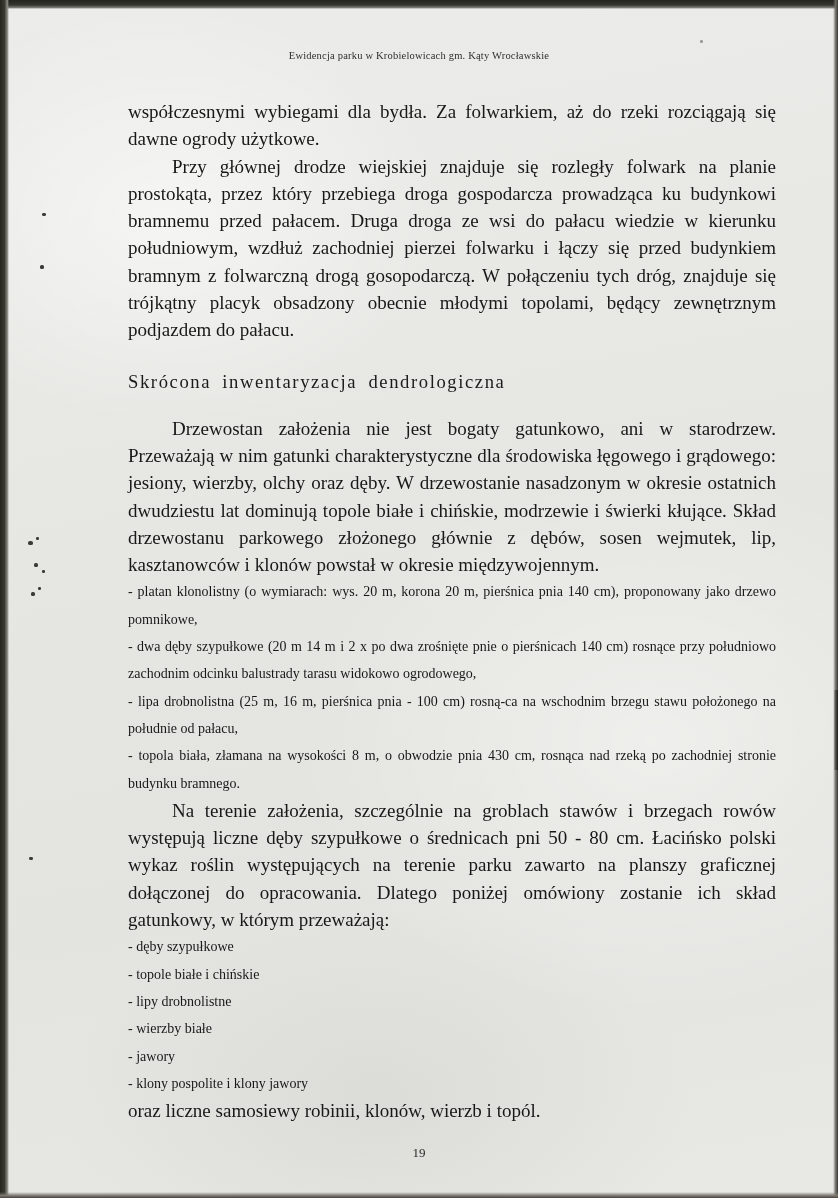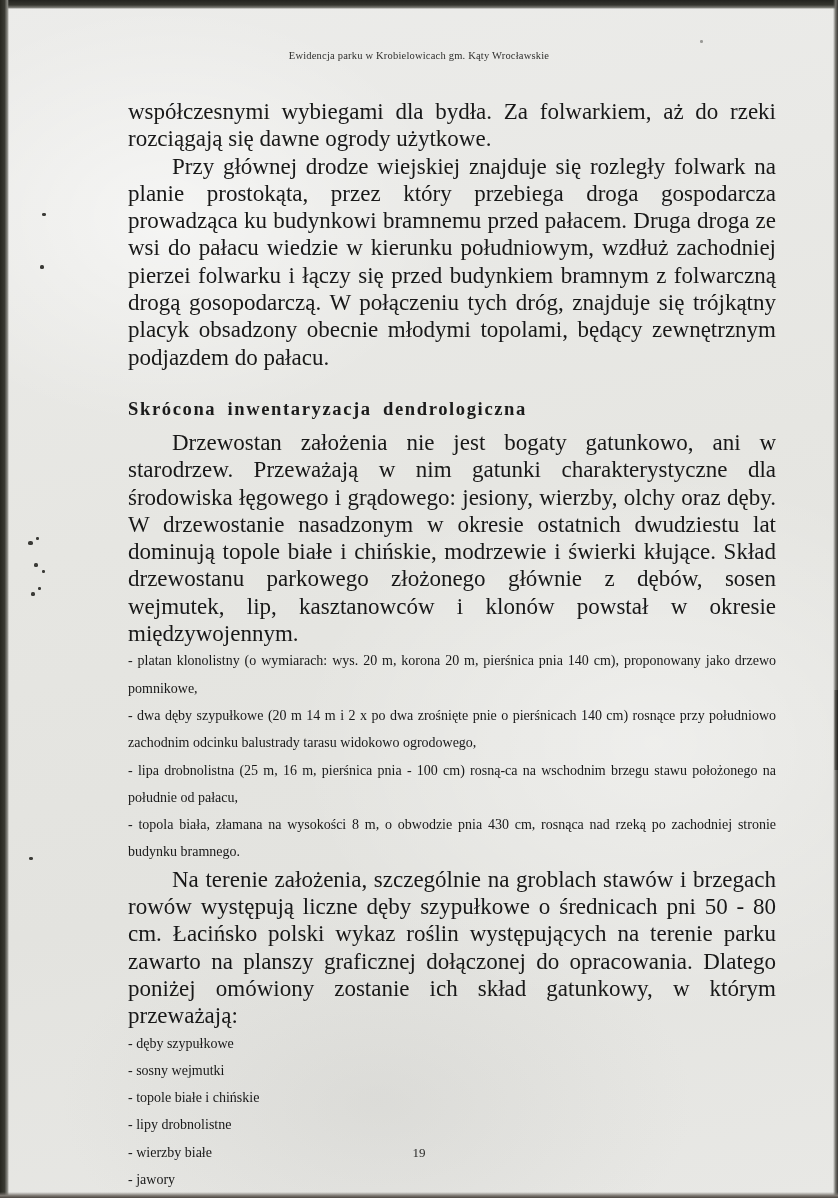--- a/index.html
+++ b/index.html
@@ -80,31 +80,31 @@
     color: #2e2e2c;
   }
   .body-col {
     position: absolute;
     top: 98px;
     left: 128px;
     width: 648px;
   }
   p.para {
     margin: 0;
-    font-size: 23px;
+    font-size: 19px;
     line-height: 27.3px;
     text-align: justify;
     text-indent: 0;
     color: #181818;
   }
   p.indent { text-indent: 44px; }
   .sec-head {
-    margin: 26px 0 8px 0;
+    margin: 26px 0 21px 0;
     font-size: 18.6px;
-    font-weight: bold;
+    font-weight: normal;
     letter-spacing: 1.6px;
     word-spacing: 5px;
     line-height: 24px;
   }
   ul.plain {
     list-style: none;
     margin: 0;
     padding: 0;
   }
   ul.plain li {
@@ -170,21 +170,20 @@
         <li>- platan klonolistny (o wymiarach: wys. 20 m, korona 20 m, pierśnica pnia 140 cm), proponowany jako drzewo pomnikowe,</li>
         <li>- dwa dęby szypułkowe (20 m 14 m i 2 x po dwa zrośnięte pnie o pierśnicach 140 cm) rosnące przy południowo zachodnim odcinku balustrady tarasu widokowo ogrodowego,</li>
         <li>- lipa drobnolistna (25 m, 16 m, pierśnica pnia - 100 cm) rosną-ca na wschodnim brzegu stawu położonego na południe od pałacu,</li>
         <li>- topola biała, złamana na wysokości 8 m, o obwodzie pnia 430 cm, rosnąca nad rzeką po zachodniej stronie budynku bramnego.</li>
       </ul>
 
       <p class="para indent">Na terenie założenia, szczególnie na groblach stawów i brzegach rowów występują liczne dęby szypułkowe o średnicach pni 50 - 80 cm. Łacińsko polski wykaz roślin występujących na terenie parku zawarto na planszy graficznej dołączonej do opracowania. Dlatego poniżej omówiony zostanie ich skład gatunkowy, w którym przeważają:</p>
 
       <ul class="plain">
         <li class="flush">- dęby szypułkowe</li>
-        <li class="flush">- sosny wejmutki</li>
         <li class="flush">- topole białe i chińskie</li>
         <li class="flush">- lipy drobnolistne</li>
         <li class="flush">- wierzby białe</li>
         <li class="flush">- jawory</li>
         <li class="flush">- klony pospolite i klony jawory</li>
       </ul>
 
       <p class="para" style="text-align:left;">oraz liczne samosiewy robinii, klonów, wierzb i topól.</p>
 
     </div>

